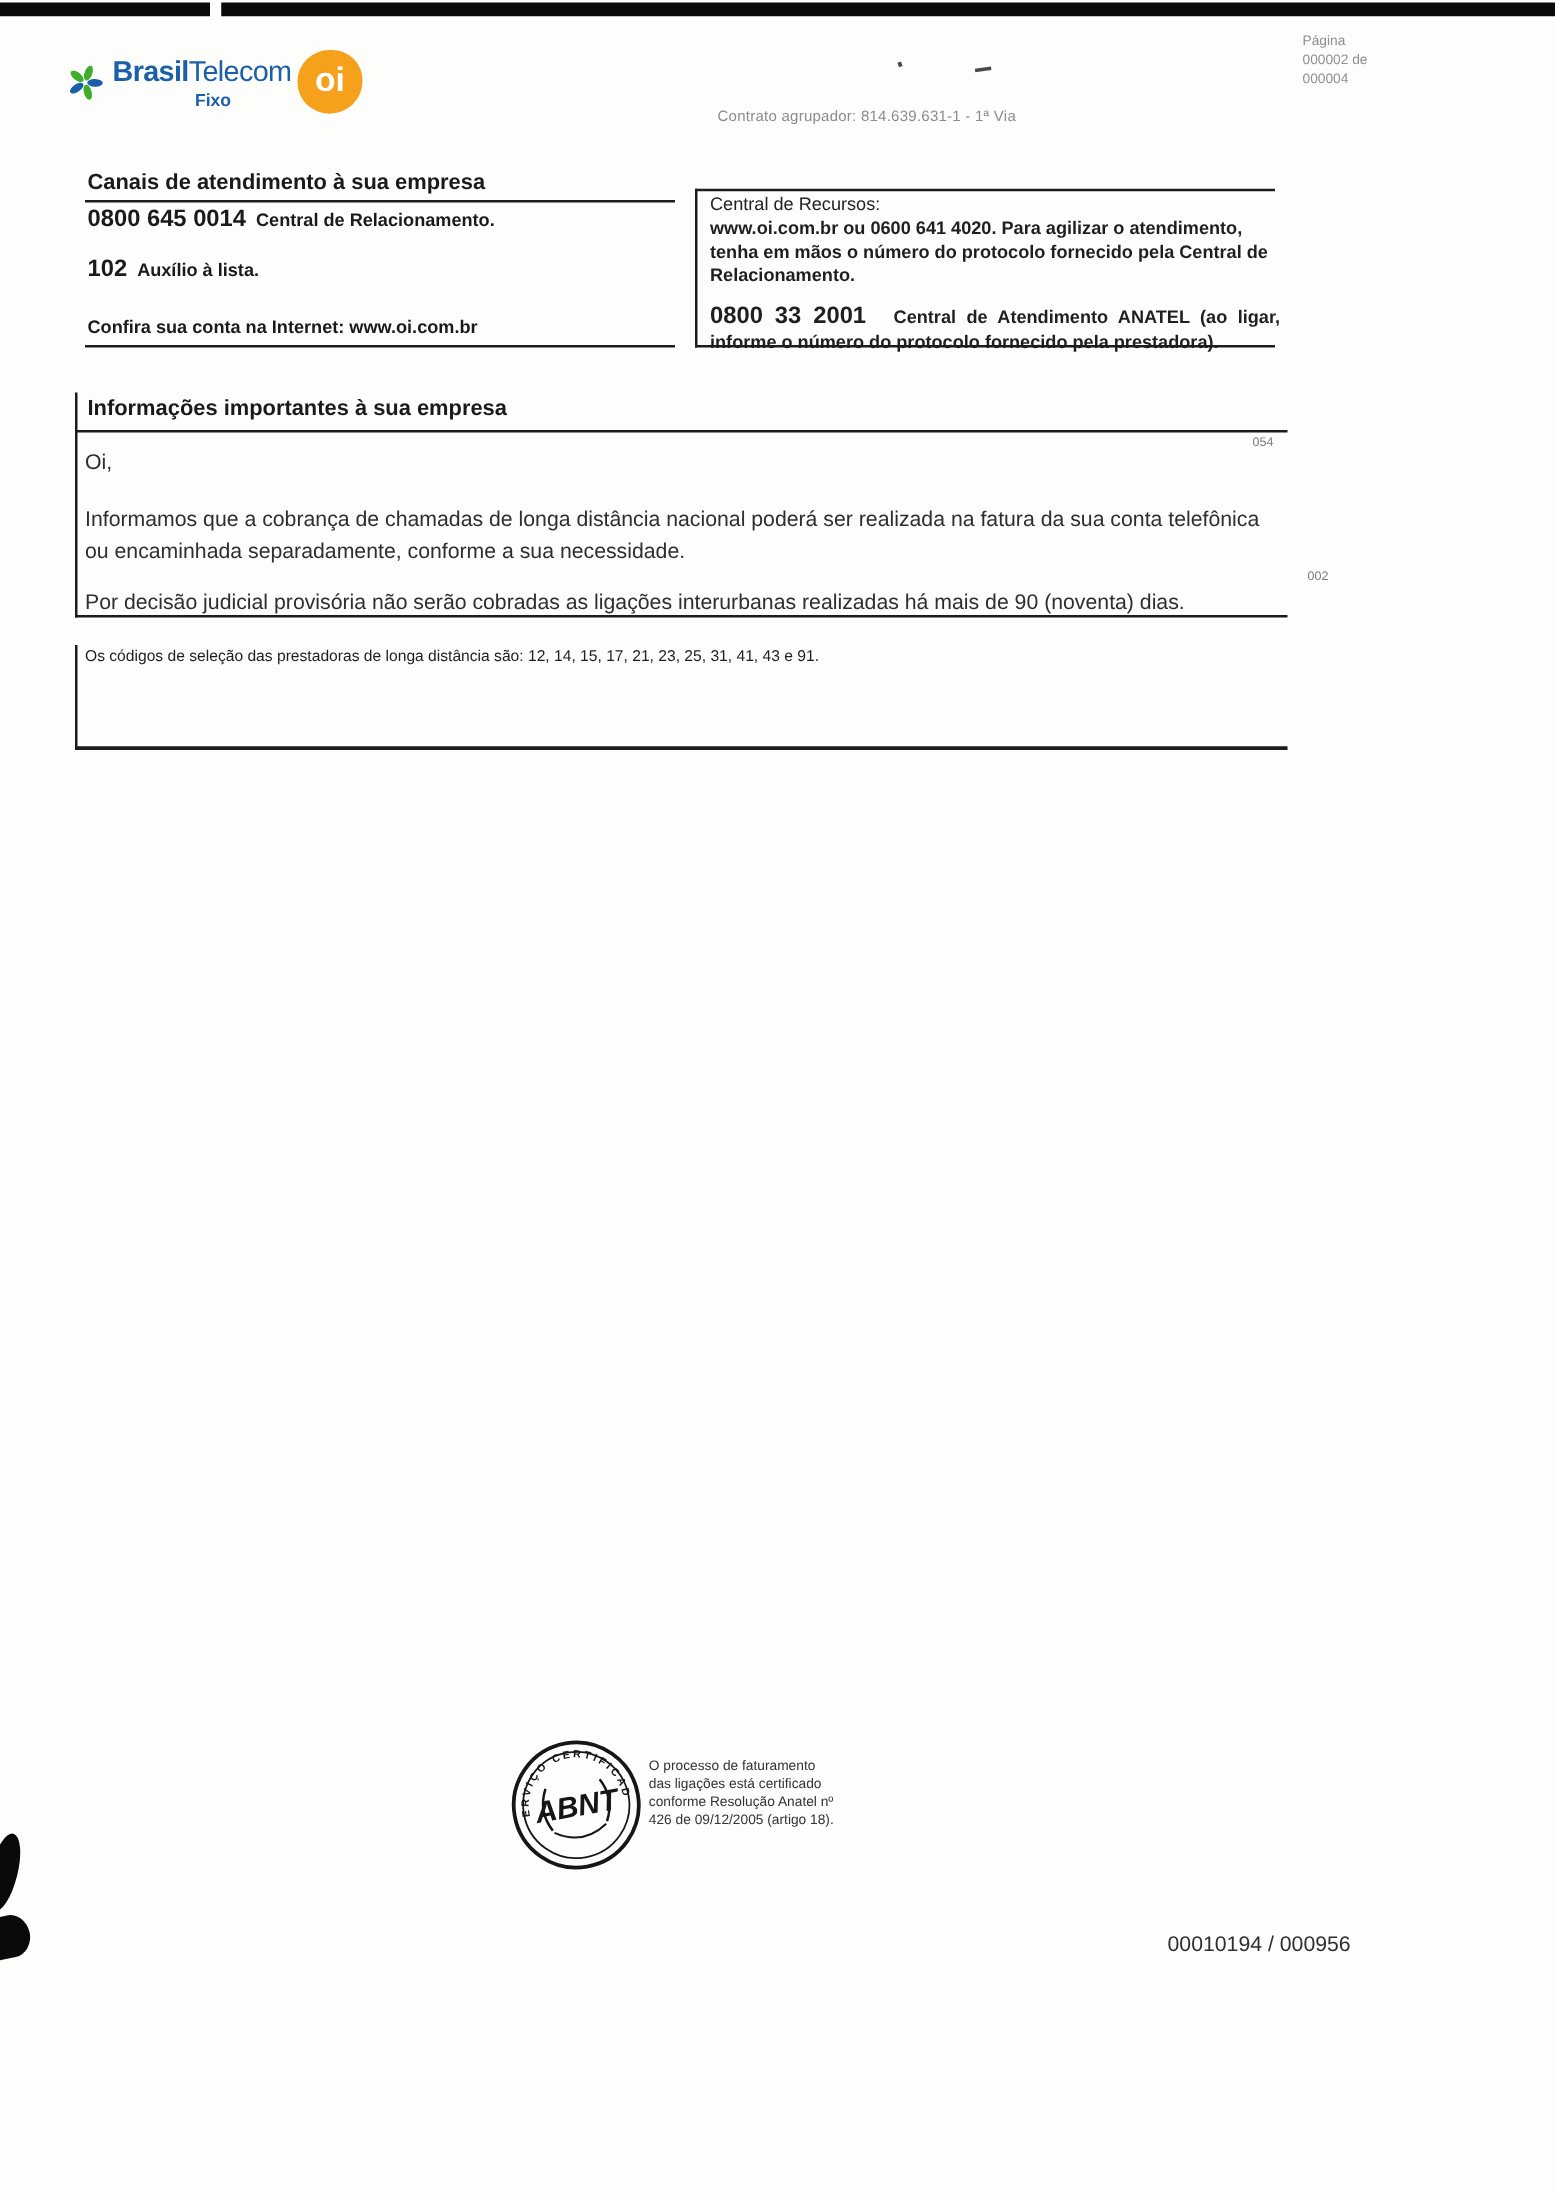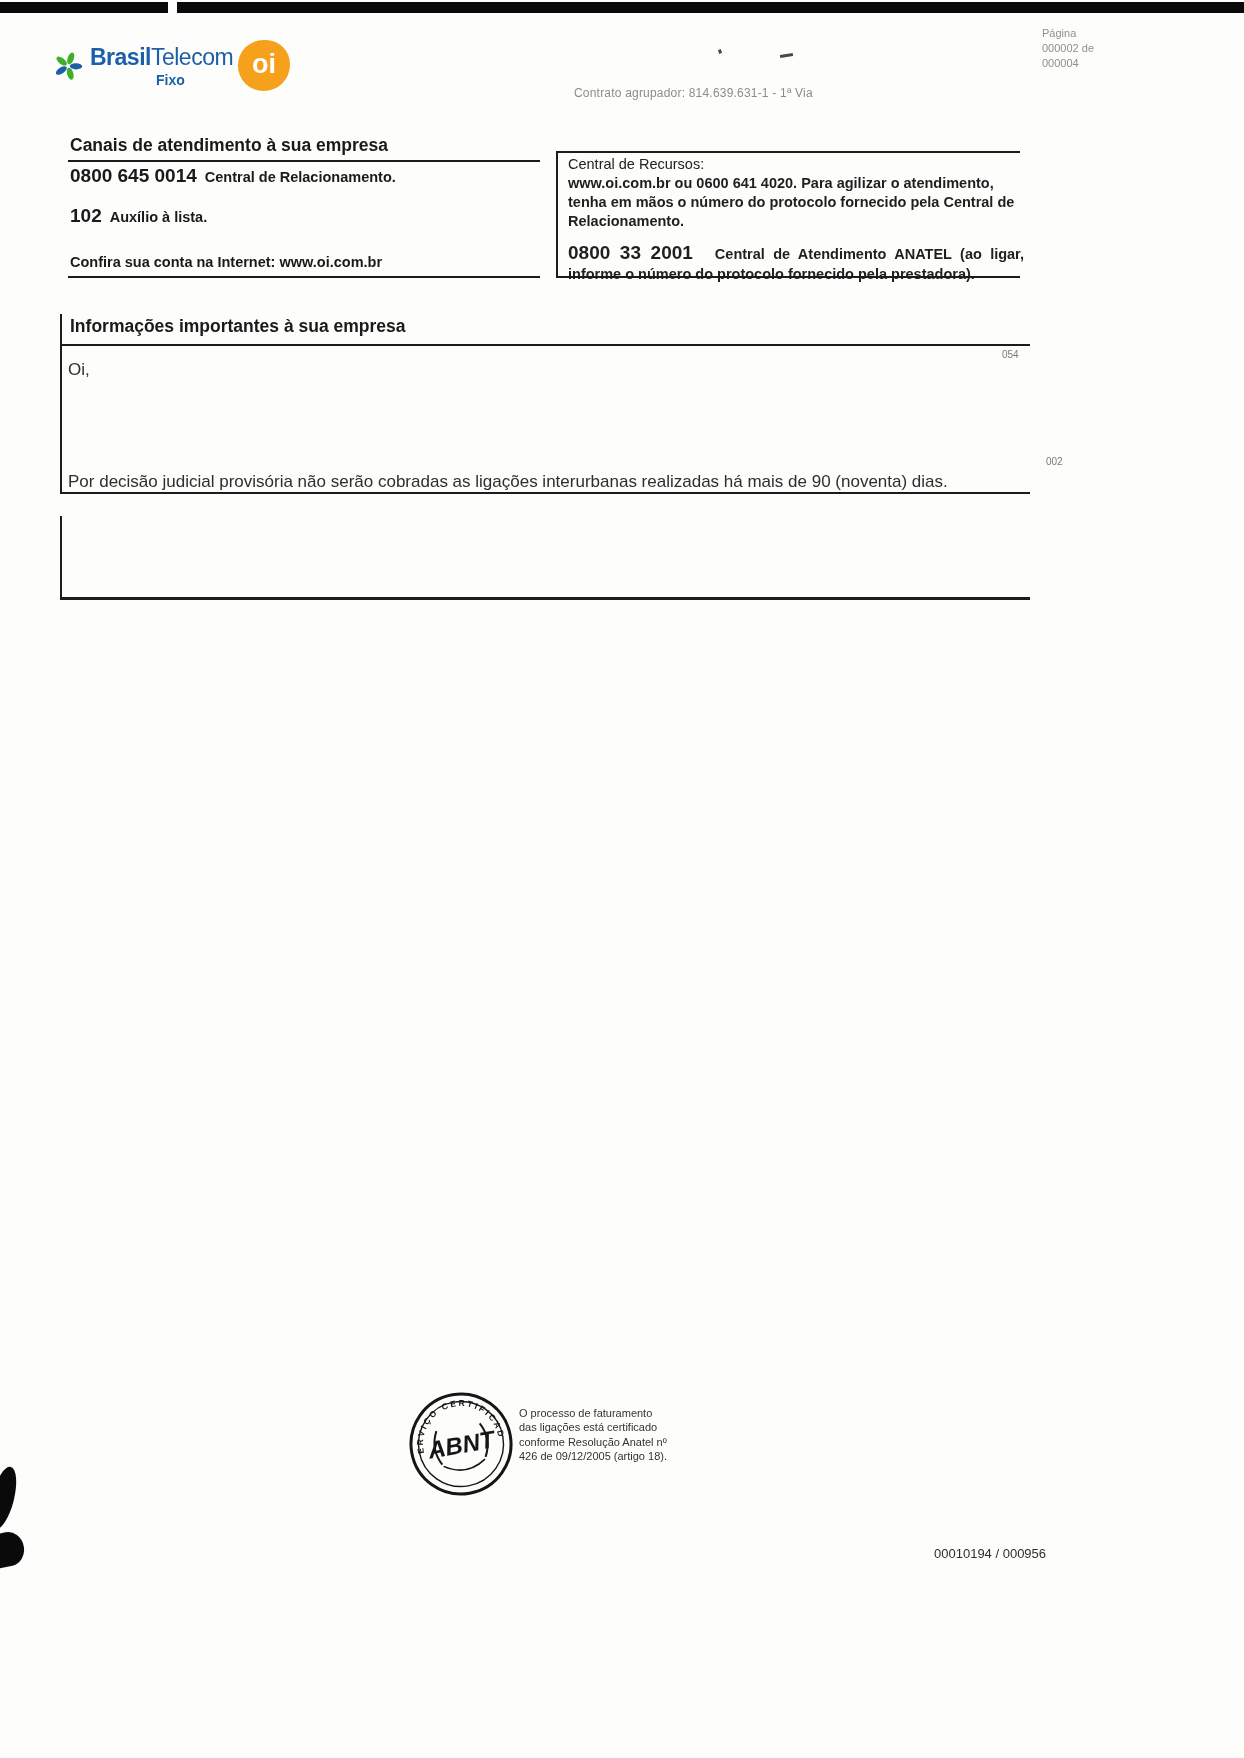--- a/index.html
+++ b/index.html
@@ -64,21 +64,21 @@
   .para { position:absolute; left:68px; width:948px; font-size:17px; color:#2e2e2e; line-height:1.45; }
 
   
   .fine-block { position:absolute; left:68px; top:517px; width:952px; font-size:12.5px; color:#1f1f1f; line-height:1.28; }
   .fine-block div { margin-bottom:3px; }
 
   
   .stamp { position:absolute; left:406px; top:1388px; width:110px; height:112px; transform:rotate(-10deg); }
   .cert-text { position:absolute; left:519px; top:1406px; width:152px; font-size:11px; color:#333; line-height:1.3; }
 
-  .doc-number { position:absolute; left:934px; top:1546px; font-size:13px; color:#2e2e2e; }
+  .doc-number { position:absolute; left:934px; top:1546px; font-size:17px; color:#2e2e2e; }
 </style>
 </head>
 <body>
 
 <div class="page">
 
   <div class="scan-bar" style="left:0; top:2px; width:168px; height:11px;"></div>
   <div class="scan-bar" style="left:177px; top:2px; width:1067px; height:11px;"></div>
 
   <div class="bt-logo">
@@ -144,26 +144,28 @@
     </div>
   </div>
   <div class="hline" style="left:556px; top:276px; width:464px;"></div>
 
   <div class="vline" style="left:60px; top:314px; height:180px;"></div>
   <div class="info-title">Informações importantes à sua empresa</div>
   <div class="hline" style="left:60px; top:344px; width:970px; height:1.5px;"></div>
 
   <div class="side-code" style="top:349px;">054</div>
   <div class="greeting">Oi,</div>
+  <div class="para" style="top:404px;">Informamos que a cobrança de chamadas de longa distância nacional poderá ser realizada na  fatura da sua conta telefônica ou encaminhada separadamente, conforme a sua necessidade.</div>
   <div class="side-code" style="top:456px;padding-left:44px;">002</div>
   <div class="para" style="top:470px;">Por decisão judicial provisória não serão cobradas as ligações interurbanas realizadas há mais de 90 (noventa) dias.</div>
   <div class="hline" style="left:60px; top:492px; width:970px;"></div>
 
   <div class="vline" style="left:60px; top:516px; height:83px;"></div>
   <div class="fine-block">
+    <div>Os códigos de seleção das prestadoras de longa distância são: 12, 14, 15, 17, 21, 23, 25, 31, 41, 43 e 91.</div>
   </div>
   <div class="hline" style="left:60px; top:597px; width:970px; height:3px;"></div>
 
   <svg class="stamp" viewBox="0 0 110 110">
     <circle cx="55" cy="55" r="50" fill="none" stroke="#161616" stroke-width="3"></circle>
     <circle cx="55" cy="55" r="42.5" fill="none" stroke="#161616" stroke-width="1.4"></circle>
     <path id="ringPath" d="M 17,55 A 38,38 0 1 1 93,55" fill="none"></path>
     <text font-size="8.5" letter-spacing="2.2" fill="#161616" font-weight="bold" font-family="Liberation Sans, sans-serif">
       <textPath href="#ringPath" startOffset="50%" text-anchor="middle">SERVIÇO CERTIFICADO</textPath>
     </text>

